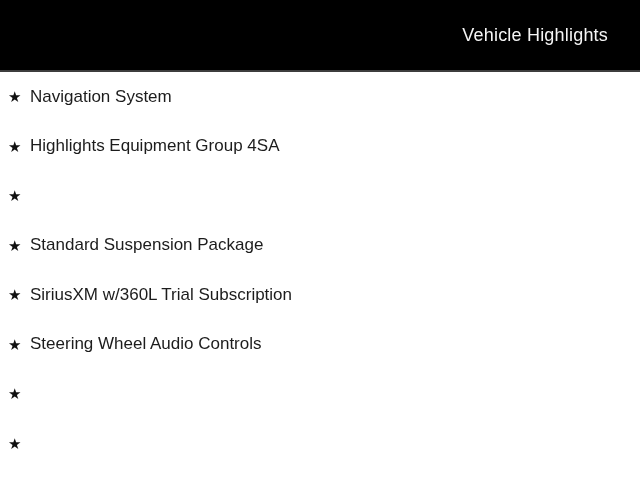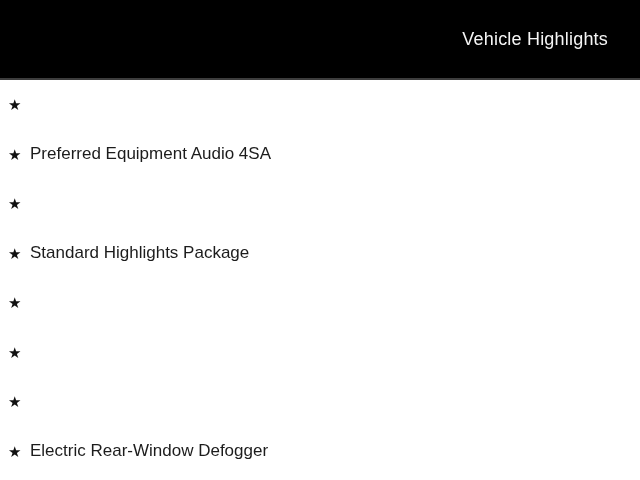--- a/index.html
+++ b/index.html
@@ -9,21 +9,21 @@
     background: #ffffff;
     font-family: "Liberation Sans", sans-serif;
     overflow: hidden;
   }
   .page {
     width: 640px;
     height: 480px;
     background: #ffffff;
   }
   .header-bar {
-    height: 80px;
+    height: 72px;
     background: #000000;
     border-bottom: 2px solid #3d3d3d;
     display: flex;
     align-items: center;
     justify-content: flex-end;
     padding-right: 32px;
   }
   .header-title {
     color: #f5f5f5;
     font-size: 18px;
@@ -56,40 +56,42 @@
 
 <div class="page">
 
   <div class="header-bar">
     <span class="header-title">Vehicle Highlights</span>
   </div>
 
   <ul class="highlights-list">
     <li class="highlight-item">
       <span class="star-icon">★</span>
+      <span class="item-label">Navigation System</span>
     </li>
     <li class="highlight-item">
       <span class="star-icon">★</span>
-      <span class="item-label">Preferred Equipment Audio 4SA</span>
+      <span class="item-label">Highlights Equipment Group 4SA</span>
     </li>
     <li class="highlight-item">
       <span class="star-icon">★</span>
     </li>
     <li class="highlight-item">
       <span class="star-icon">★</span>
-      <span class="item-label">Standard Highlights Package</span>
+      <span class="item-label">Standard Suspension Package</span>
+    </li>
+    <li class="highlight-item">
+      <span class="star-icon">★</span>
+      <span class="item-label">SiriusXM w/360L Trial Subscription</span>
+    </li>
+    <li class="highlight-item">
+      <span class="star-icon">★</span>
+      <span class="item-label">Steering Wheel Audio Controls</span>
     </li>
     <li class="highlight-item">
       <span class="star-icon">★</span>
     </li>
     <li class="highlight-item">
       <span class="star-icon">★</span>
     </li>
-    <li class="highlight-item">
-      <span class="star-icon">★</span>
-    </li>
-    <li class="highlight-item">
-      <span class="star-icon">★</span>
-      <span class="item-label">Electric Rear-Window Defogger</span>
-    </li>
   </ul>
 
 </div>
 
 </body></html>

